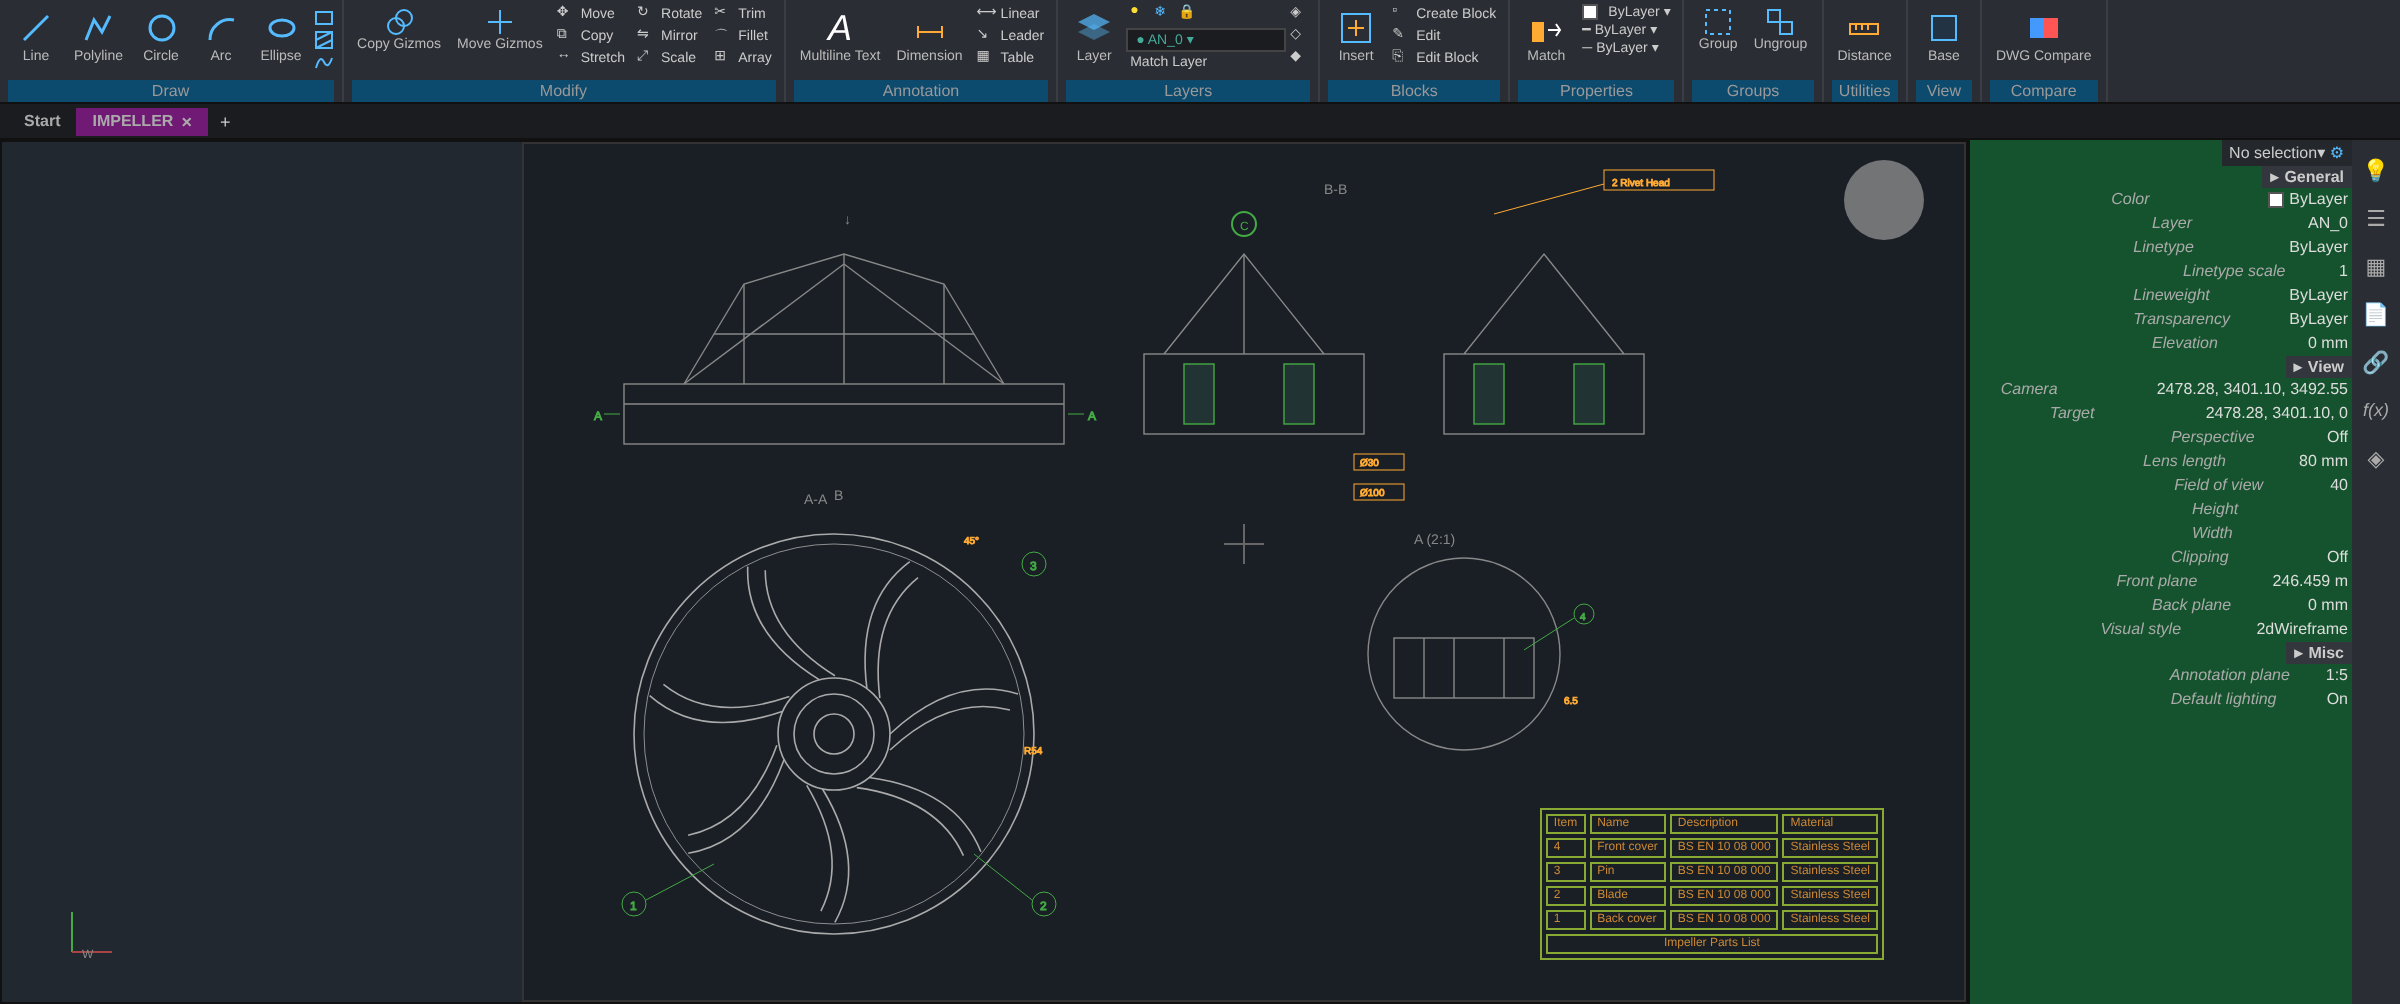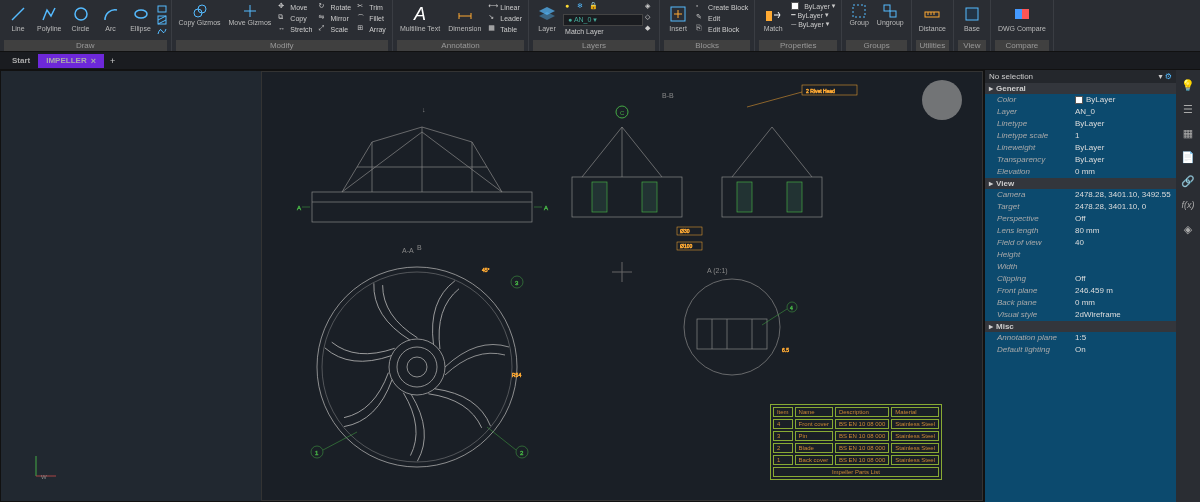--- a/index.html
+++ b/index.html
@@ -5,45 +5,45 @@
   * { box-sizing: border-box; margin: 0; padding: 0; font-family: "Segoe UI", Arial, sans-serif; }
   body { background: #1f2226; color: #ccc; width: 1200px; height: 502px; overflow: hidden; font-size: 9px; }
   
   
   .ribbon { display: flex; background: #2a2d33; height: 52px; border-bottom: 1px solid #111; }
   .ribbon-panel { border-right: 1px solid #3a3d43; padding: 0 4px; display: flex; flex-direction: column; justify-content: space-between; }
   .ribbon-items { display: flex; gap: 2px; padding-top: 2px; }
   .ribbon-item { display: flex; flex-direction: column; align-items: center; padding: 1px 3px; cursor: pointer; font-size: 7px; color: #bbb; }
   .ribbon-item .ico { width: 16px; height: 16px; display: flex; align-items: center; justify-content: center; }
   .ribbon-item.large .ico { width: 22px; height: 22px; }
-  .panel-label { text-align: center; font-size: 8px; color: #999; padding: 1px 0; background: #404040; }
+  .panel-label { text-align: center; font-size: 8px; color: #999; padding: 1px 0; background: #0c4a6e; }
   .stack { display: flex; flex-direction: column; gap: 1px; font-size: 7px; }
   .stack-row { display: flex; align-items: center; gap: 2px; padding: 0 2px; cursor: pointer; }
   .mini-ico { width: 10px; height: 10px; display: inline-block; }
   .layer-combo { background: #1a1c20; border: 1px solid #444; padding: 1px 4px; font-size: 7px; width: 80px; color: #4a9; }
   
   
   .doc-tabs { display: flex; background: #1a1c20; height: 18px; align-items: center; padding-left: 4px; border-bottom: 1px solid #111; }
   .doc-tab { padding: 2px 8px; font-size: 8px; color: #aaa; cursor: pointer; display: flex; align-items: center; gap: 4px; font-weight: bold; }
-  .doc-tab.active { background: #6d28d9; }
+  .doc-tab.active { background: #701a75; }
   .doc-tab .close { font-size: 9px; }
   .new-tab { padding: 0 6px; cursor: pointer; }
   
   
   .workspace { display: flex; height: calc(502px - 70px); }
   .canvas-area { flex: 1; background: #212830; position: relative; overflow: hidden; border: 1px solid #111; }
   .drawing-viewport { position: absolute; left: 260px; top: 0; right: 0; bottom: 0; background: #1a1f26; border: 1px solid #333; }
   .ucs { position: absolute; left: 30px; bottom: 20px; width: 30px; height: 30px; }
   .viewcube { position: absolute; right: 20px; top: 8px; width: 40px; height: 40px; background: #999; border-radius: 50%; opacity: 0.7; }
   
   
   .dwg-label { position: absolute; font-size: 7px; color: #888; }
   
   
-  .props-panel { width: 192px; background: #0c4a6e; border-left: 1px solid #111; display: flex; flex-direction: column; overflow: hidden; }
+  .props-panel { width: 192px; background: #14532d; border-left: 1px solid #111; display: flex; flex-direction: column; overflow: hidden; align-items: flex-end; }
   .props-header { display: flex; justify-content: space-between; align-items: center; padding: 2px 4px; background: #24272c; font-size: 8px; }
   .props-section { background: #33363c; padding: 1px 4px; font-size: 8px; font-weight: bold; display: flex; align-items: center; gap: 3px; }
   .props-row { display: flex; font-size: 8px; padding: 0 2px 0 12px; line-height: 12px; }
   .props-row .k { width: 78px; color: #aaa; font-style: italic; }
   .props-row .v { color: #ddd; flex: 1; }
   .color-swatch { width: 8px; height: 8px; display: inline-block; vertical-align: middle; margin-right: 3px; border: 1px solid #555; }
   
   
   .side-tools { width: 24px; background: #2a2d33; display: flex; flex-direction: column; gap: 6px; padding-top: 6px; align-items: center; }
   .side-tool { width: 18px; height: 18px; cursor: pointer; color: #aaa; display: flex; align-items: center; justify-content: center; font-size: 11px; }

